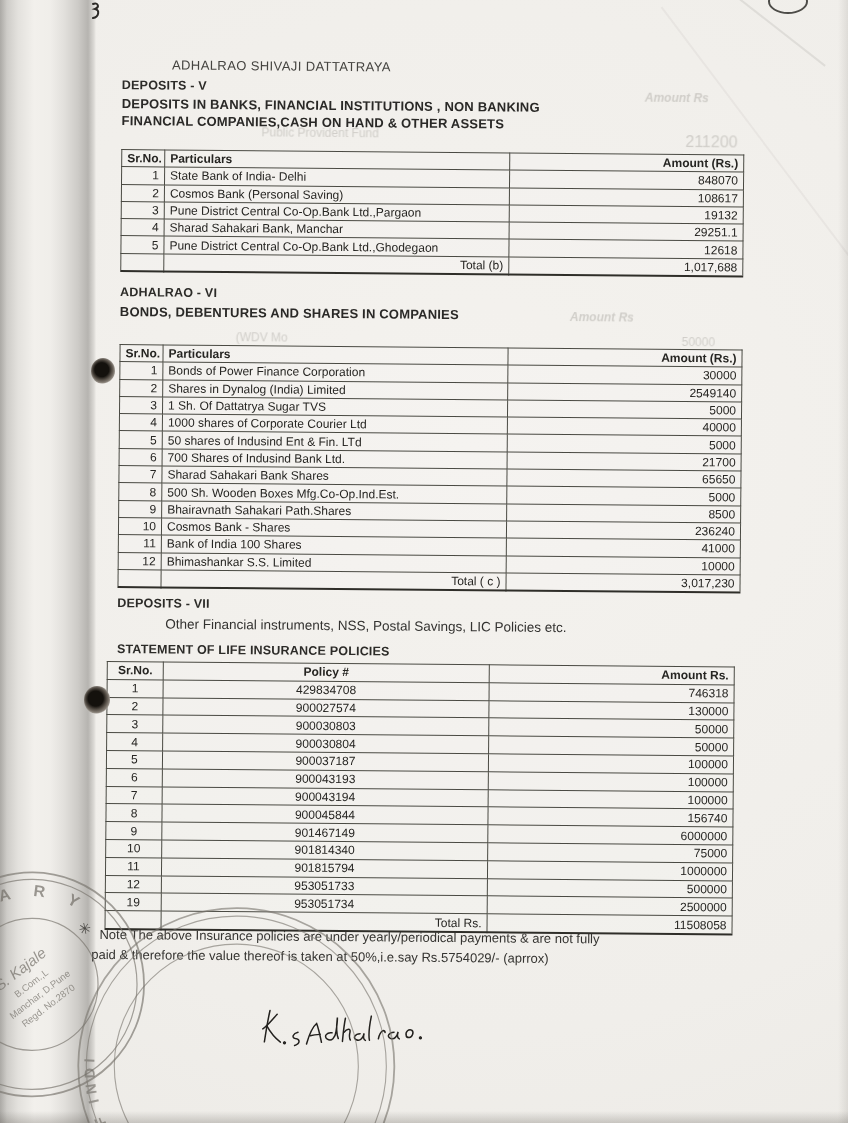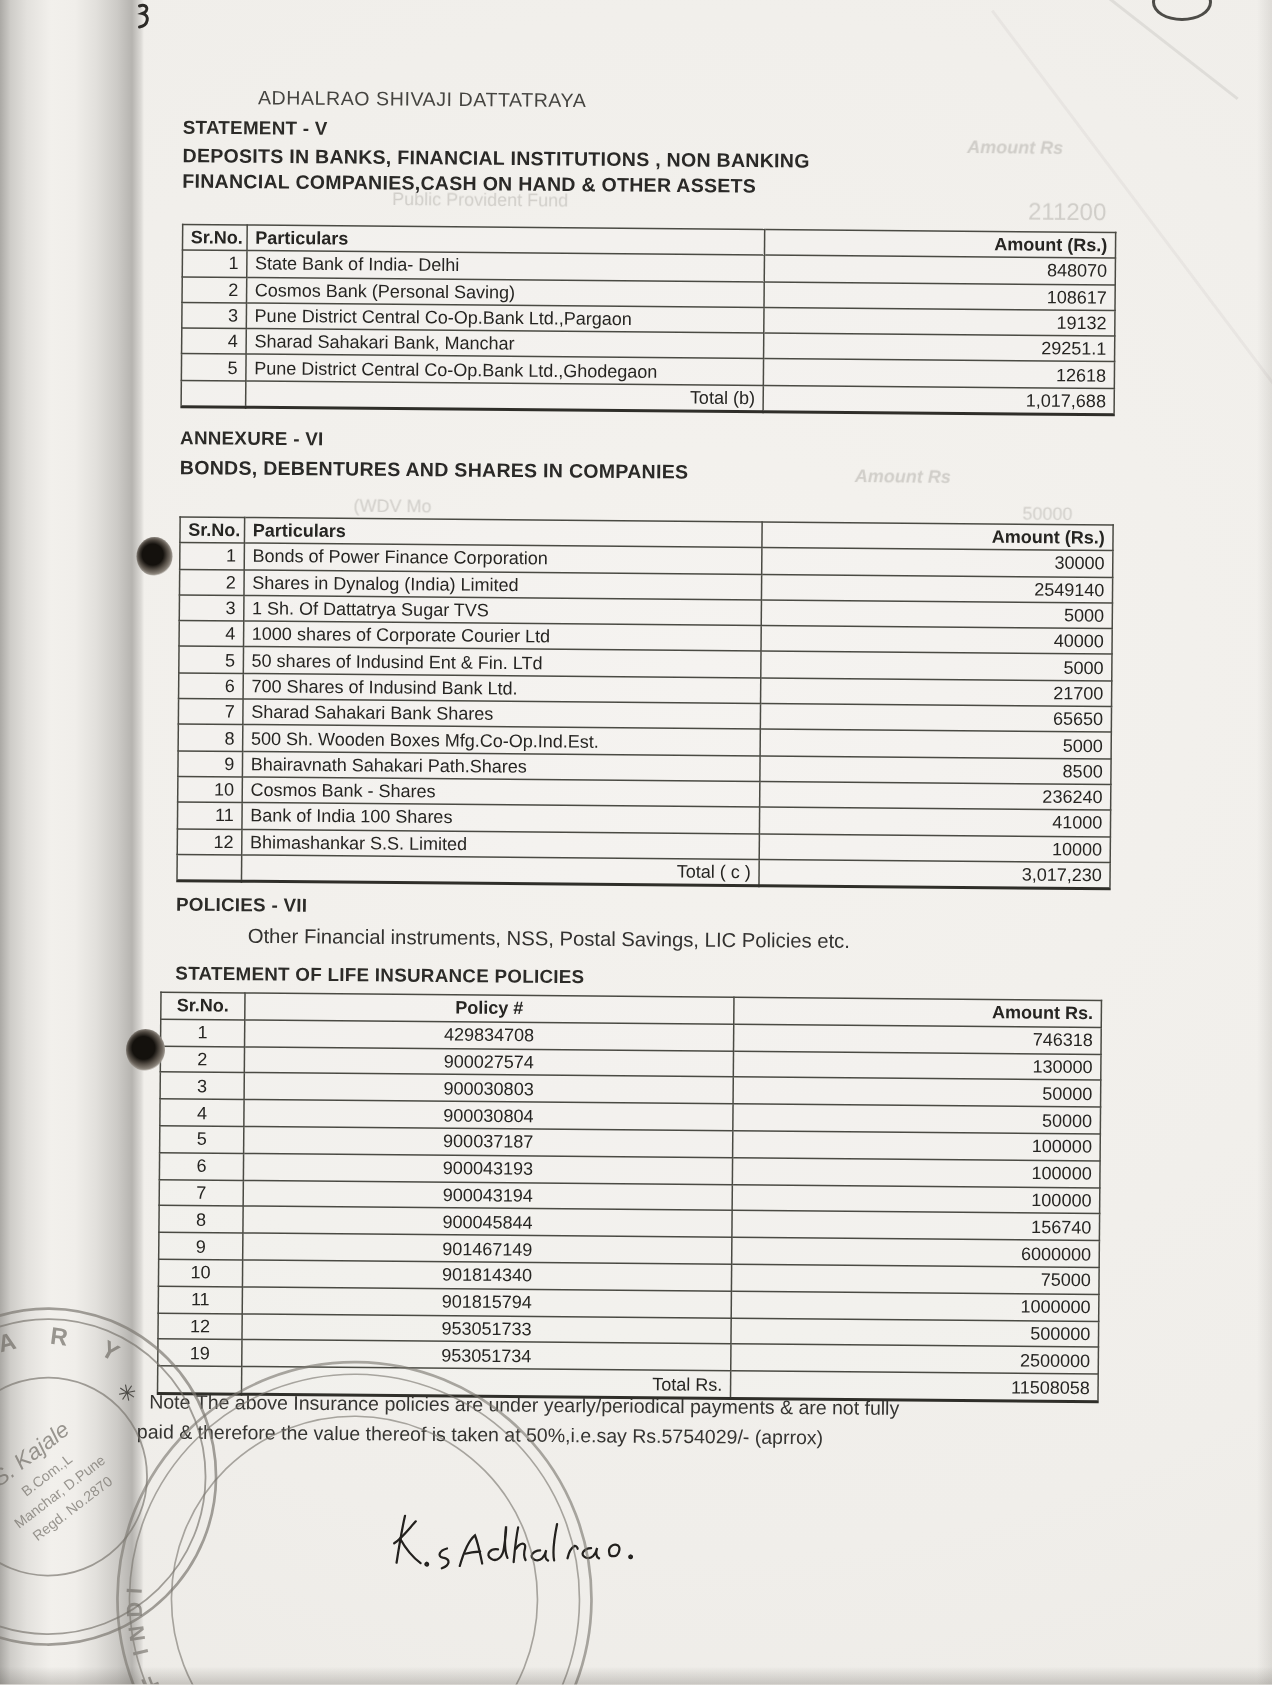--- a/index.html
+++ b/index.html
@@ -82,21 +82,21 @@
 
   <span class="ghost b txt" style="left:645px;top:86px;">Amount Rs</span>
   <span class="ghost txt" style="left:686px;top:128px;font-size:16px;">211200</span>
   <span class="ghost txt" style="left:262px;top:124px;">Public Provident Fund</span>
   <span class="ghost b txt" style="left:572px;top:306px;">Amount Rs</span>
   <span class="ghost txt" style="left:684px;top:330px;">50000</span>
   <span class="ghost txt" style="left:238px;top:329px;">(WDV Mo</span>
 
   <div class="txt owner">ADHALRAO SHIVAJI DATTATRAYA</div>
 
-  <div class="txt annex-title" style="left:122px;top:78px;">STATEMENT - V</div>
+  <div class="txt annex-title" style="left:122px;top:78px;">DEPOSITS - V</div>
   <div class="txt annex-head" style="left:122px;top:96px;">DEPOSITS IN BANKS, FINANCIAL INSTITUTIONS , NON BANKING</div>
   <div class="txt annex-head" style="left:122px;top:113px;">FINANCIAL COMPANIES,CASH ON HAND &amp; OTHER ASSETS</div>
 
   <table class="tbl tblA">
     <colgroup>
         <col style="width:43px">
         <col style="width:345px">
         <col>
       </colgroup>
     <thead>
@@ -139,21 +139,21 @@
 </tbody>
     <tfoot>
       <tr>
         <td></td>
         <td class="ar">Total (b)</td>
         <td class="ar">1,017,688</td>
       </tr>
     </tfoot>
   </table>
 
-  <div class="txt annex-title" style="left:122px;top:285px;">ANNEXURE - VI</div>
+  <div class="txt annex-title" style="left:122px;top:285px;">ADHALRAO - VI</div>
   <div class="txt annex-head" style="left:122px;top:304px;">BONDS, DEBENTURES AND SHARES IN COMPANIES</div>
 
   <table class="tbl tblB">
     <colgroup>
         <col style="width:43px">
         <col style="width:345px">
         <col>
       </colgroup>
     <thead>
       <tr>
@@ -237,21 +237,21 @@
 </tbody>
     <tfoot>
       <tr>
         <td></td>
         <td class="ar">Total ( c )</td>
         <td class="ar">3,017,230</td>
       </tr>
     </tfoot>
   </table>
 
-  <div class="txt annex-title" style="left:122px;top:596px;">POLICIES - VII</div>
+  <div class="txt annex-title" style="left:122px;top:596px;">DEPOSITS - VII</div>
   <div class="txt sub-line" style="left:170px;top:616px;">Other Financial instruments, NSS, Postal Savings, LIC Policies etc.</div>
   <div class="txt annex-title" style="left:122px;top:642px;font-size:12.5px;">STATEMENT OF LIFE INSURANCE POLICIES</div>
 
   <table class="tbl tblC">
     <colgroup>
         <col style="width:56px">
         <col style="width:326px">
         <col>
       </colgroup>
     <thead>

